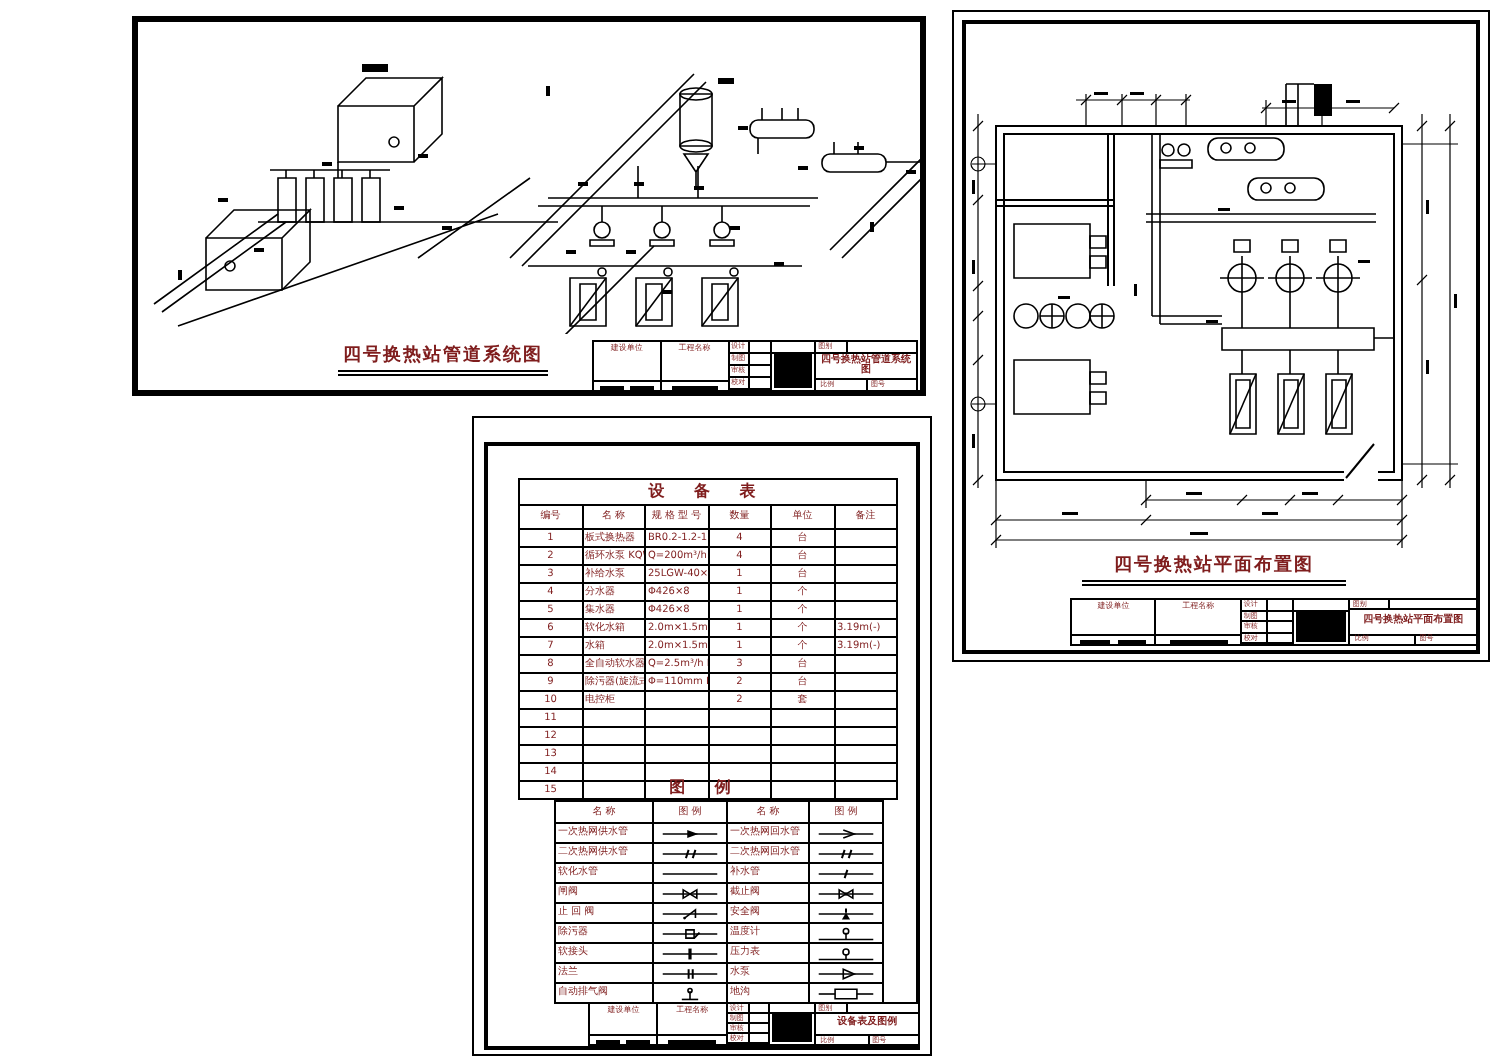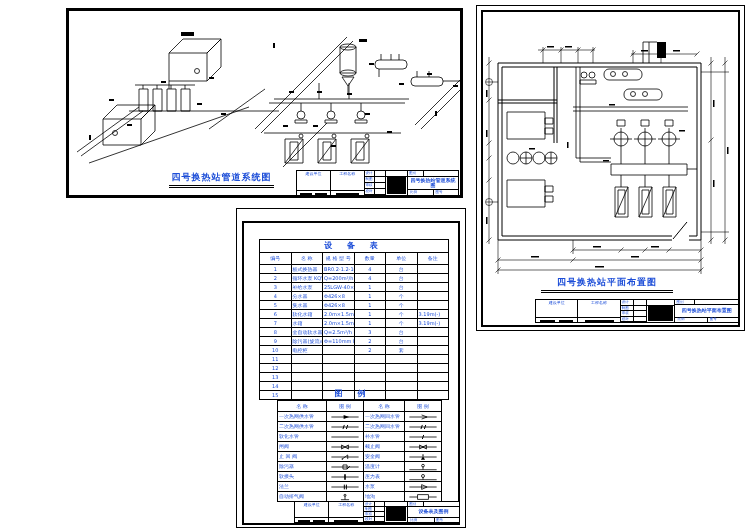--- a/index.html
+++ b/index.html
@@ -1,17 +1,17 @@
 <!DOCTYPE html>
 <html><head>
 <meta charset="utf-8">
 <style>
   html,body{margin:0;padding:0;background:#fff;}
   .screen{position:relative;width:749px;height:530px;background:#ffffff;overflow:hidden;
-          font-family:"DejaVu Sans",sans-serif;color:#1d4ed8;}
+          font-family:"DejaVu Sans",sans-serif;color:#7f1d1d;}
   .panel{position:absolute;background:#fff;}
   #panel-a{left:66px;top:8px;width:391px;height:184px;border:3px solid #000;}
   #panel-b{left:236px;top:208px;width:228px;height:318px;border:1px solid #000;}
   #panel-b .inner{position:absolute;left:5px;right:5px;top:12px;bottom:2px;border:2px solid #000;}
   #panel-c{left:476px;top:5px;width:267px;height:324px;border:1px solid #000;font-family:Liberation Serif, serif;}
   #panel-c .inner{position:absolute;left:4px;right:4px;top:4px;bottom:3px;border:2px solid #000;}
   svg line,svg path,svg rect,svg circle,svg ellipse,svg polyline,svg polygon{vector-effect:non-scaling-stroke;}
   .dwg{position:absolute;}
   .dwg-title{position:absolute;text-align:center;font-weight:bold;font-size:9px;letter-spacing:1px;
              border-bottom:3px double #000;padding-bottom:1px;white-space:nowrap;}

